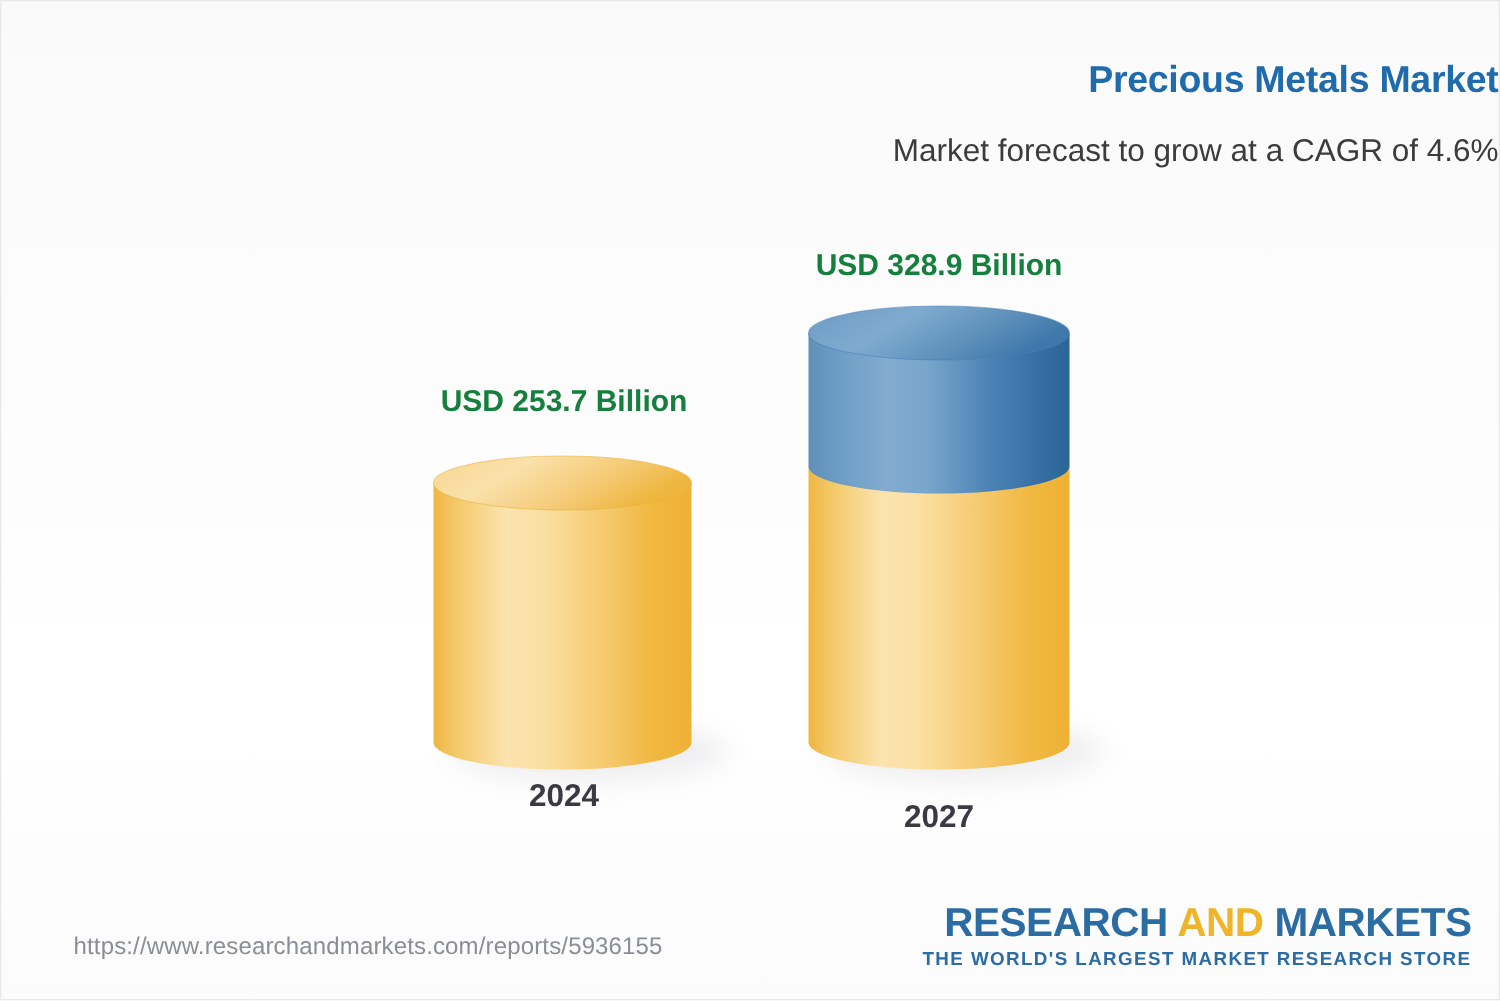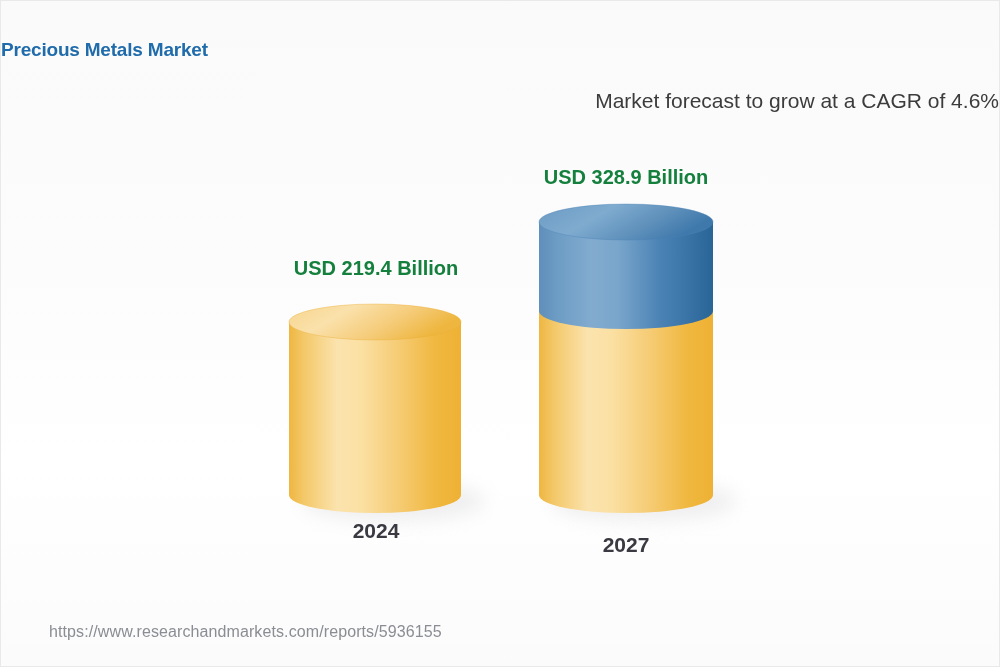--- a/index.html
+++ b/index.html
@@ -24,22 +24,22 @@
     left: 0; top: 0; right: 0; bottom: 0;
     background: linear-gradient(180deg, #fafafa 0%, #fcfcfc 40%, #ffffff 70%, #fbfbfb 100%);
   }
 
   
   .chart-title {
     position: absolute;
     top: 38px;
     left: 0;
     width: 100%;
-    text-align: left;
-    font-size: 19px;
+    text-align: right;
+    font-size: 25px;
     font-weight: bold;
     color: #1f6bab;
     letter-spacing: -0.2px;
   }
   .chart-subtitle {
     position: absolute;
     top: 88px;
     left: 0;
     width: 100%;
     text-align: right;
@@ -178,22 +178,26 @@
 
         <path d="M538,310 L538,494 A87,18 0 0 0 712,494 L712,310 Z" fill="url(#goldBody)"></path>
 
         <path d="M538,221 L538,310 A87,18 0 0 0 712,310 L712,221 Z" fill="url(#blueBody)"></path>
 
         <ellipse cx="625" cy="221" rx="87" ry="18" fill="url(#blueTop)"></ellipse>
         <ellipse cx="625" cy="221" rx="87" ry="18" fill="none" stroke="#4a82b5" stroke-width="0.7" opacity="0.55"></ellipse>
       </g>
     </svg>
 
-    <div class="value-label vl-2024">USD 219.4 Billion</div>
+    <div class="value-label vl-2024">USD 253.7 Billion</div>
     <div class="value-label vl-2033">USD 328.9 Billion</div>
 
     <div class="cat-label cl-2024">2024</div>
     <div class="cat-label cl-2033">2027</div>
   </div>
 
   <div class="footer-url">https://www.researchandmarkets.com/reports/5936155</div>
 
+  <div class="logo">
+    <div class="logo-main"><span>RESEARCH </span><span class="logo-and">AND </span><span>MARKETS</span></div>
+    <div class="logo-tag">THE WORLD'S LARGEST MARKET RESEARCH STORE</div>
+  </div>
 </div>
 
 </body></html>

